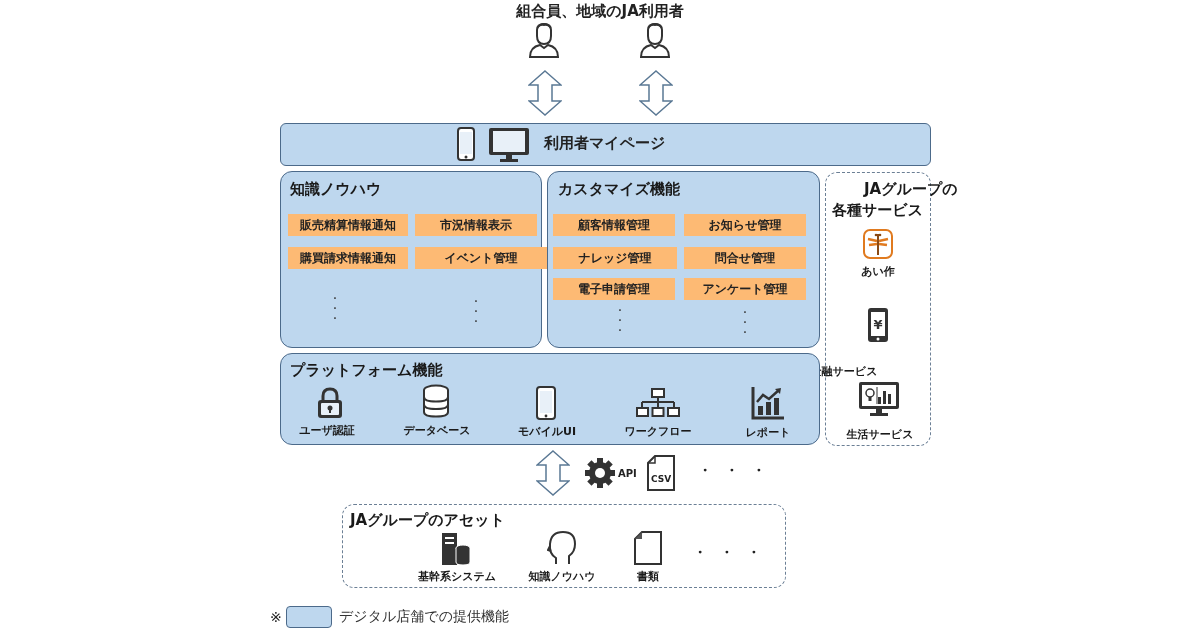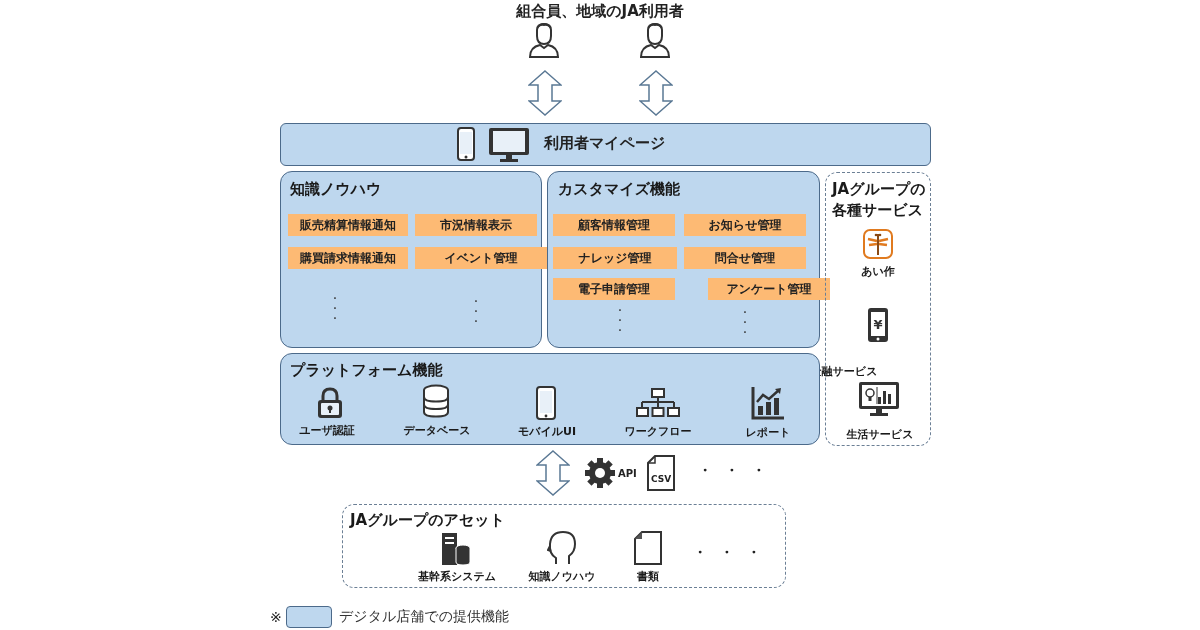--- a/index.html
+++ b/index.html
@@ -75,26 +75,26 @@
 <div class="dots" style="left:330px; top:293px;">·<br>·<br>·</div>
 <div class="dots" style="left:471px; top:296px;">·<br>·<br>·</div>
 
 <div class="panel" style="left:547px; top:171px; width:273px; height:177px;"></div>
 <div class="title" style="left:558px; top:180px;">カスタマイズ機能</div>
 <div class="cell" style="left:553px; top:214px; width:122px;">顧客情報管理</div>
 <div class="cell" style="left:684px; top:214px; width:122px;">お知らせ管理</div>
 <div class="cell" style="left:553px; top:247px; width:124px;">ナレッジ管理</div>
 <div class="cell" style="left:684px; top:247px; width:122px;">問合せ管理</div>
 <div class="cell" style="left:553px; top:278px; width:122px;">電子申請管理</div>
-<div class="cell" style="left:684px; top:278px; width:122px;margin-left:24px;">アンケート管理</div>
+<div class="cell" style="left:684px; top:278px; width:122px;">アンケート管理</div>
 <div class="dots" style="left:615px; top:305px;">·<br>·<br>·</div>
 <div class="dots" style="left:740px; top:307px;">·<br>·<br>·</div>
 
 <div class="dashed" style="left:825px; top:172px; width:106px; height:274px; background:transparent;"></div>
-<div class="title" style="left:832px; top:180px;text-align:center;">JAグループの</div>
+<div class="title" style="left:864px; top:180px;text-align:center;">JAグループの</div>
 <div class="title" style="left:832px; top:201px;">各種サービス</div>
 <div class="icon" style="left:863px; top:229px;">
   <svg width="30" height="30" viewBox="0 0 30 30">
       <rect x="1" y="1" width="28" height="28" rx="6" fill="#fff" stroke="#e07a1f" stroke-width="2"></rect>
       <line x1="15" y1="5" x2="15" y2="26" stroke="#8a4a14" stroke-width="2"></line>
       <path d="M5 10 L14 12 M25 10 L16 12 M6 16 L14 15 M24 16 L16 15" stroke="#e07a1f" stroke-width="2.5"></path>
       <circle cx="13" cy="6" r="1.3" fill="#8a4a14"></circle>
       <circle cx="17" cy="6" r="1.3" fill="#8a4a14"></circle>
     </svg>
 </div>

